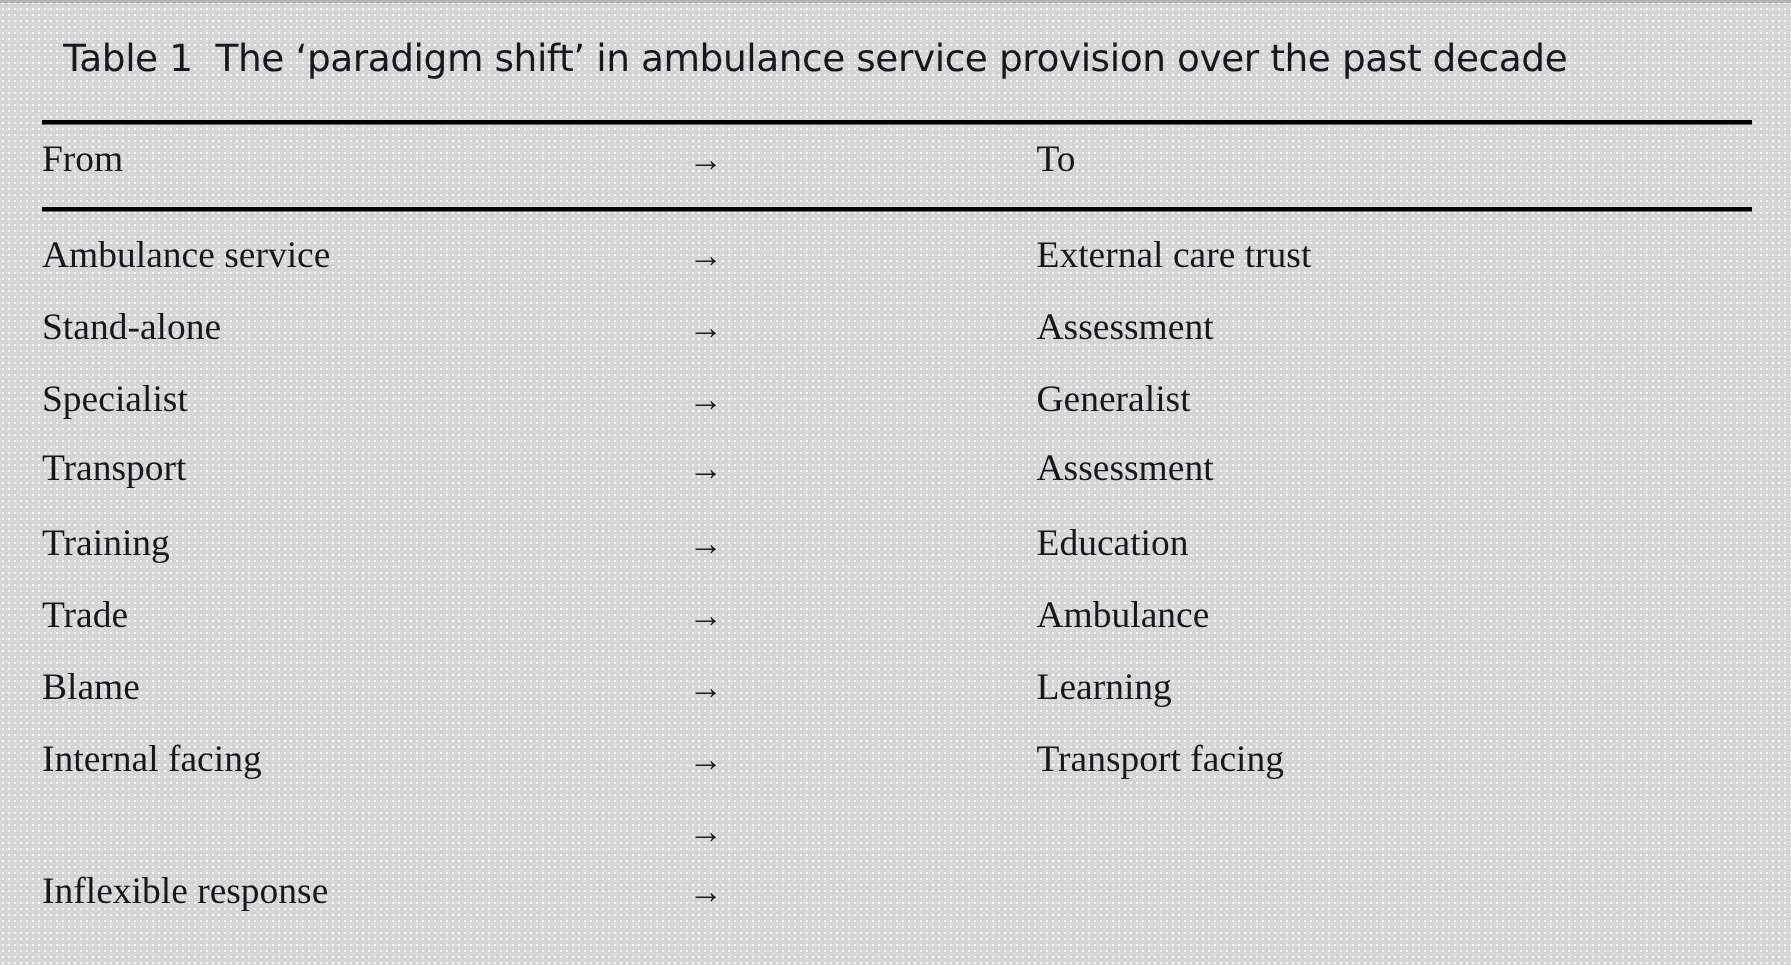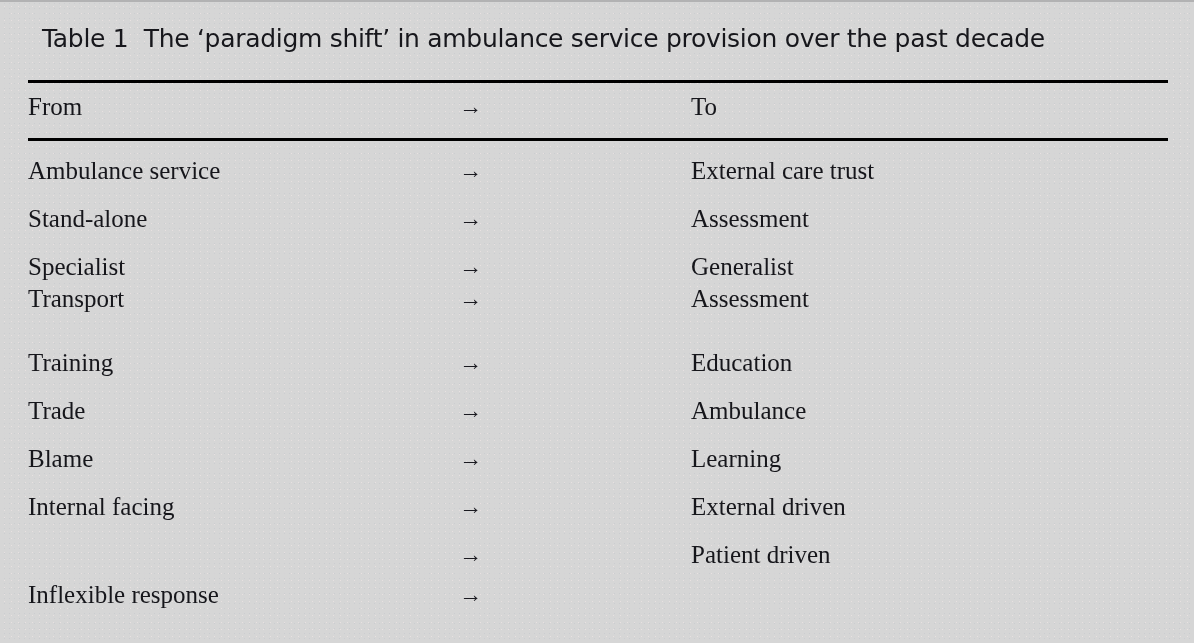--- a/index.html
+++ b/index.html
@@ -129,21 +129,21 @@
       <span class="cell cell-arrow">→</span>
       <span class="cell cell-to">Assessment</span>
     </div>
 
     <div class="trow" style="top:252px">
       <span class="cell cell-from">Specialist</span>
       <span class="cell cell-arrow">→</span>
       <span class="cell cell-to">Generalist</span>
     </div>
 
-    <div class="trow" style="top:284px">
+    <div class="trow" style="top:298px">
       <span class="cell cell-from">Transport</span>
       <span class="cell cell-arrow">→</span>
       <span class="cell cell-to">Assessment</span>
     </div>
 
     <div class="trow" style="top:348px">
       <span class="cell cell-from">Training</span>
       <span class="cell cell-arrow">→</span>
       <span class="cell cell-to">Education</span>
     </div>
@@ -156,26 +156,25 @@
 
     <div class="trow" style="top:444px">
       <span class="cell cell-from">Blame</span>
       <span class="cell cell-arrow">→</span>
       <span class="cell cell-to">Learning</span>
     </div>
 
     <div class="trow" style="top:492px">
       <span class="cell cell-from">Internal facing</span>
       <span class="cell cell-arrow">→</span>
-      <span class="cell cell-to">External driven</span>
+      <span class="cell cell-to">Transport facing</span>
     </div>
 
     <div class="trow" style="top:540px">
       <span class="cell cell-arrow">→</span>
-      <span class="cell cell-to">Patient driven</span>
     </div>
 
     <div class="trow" style="top:580px">
       <span class="cell cell-from">Inflexible response</span>
       <span class="cell cell-arrow">→</span>
     </div>
 
   </div>
 </div>
 

